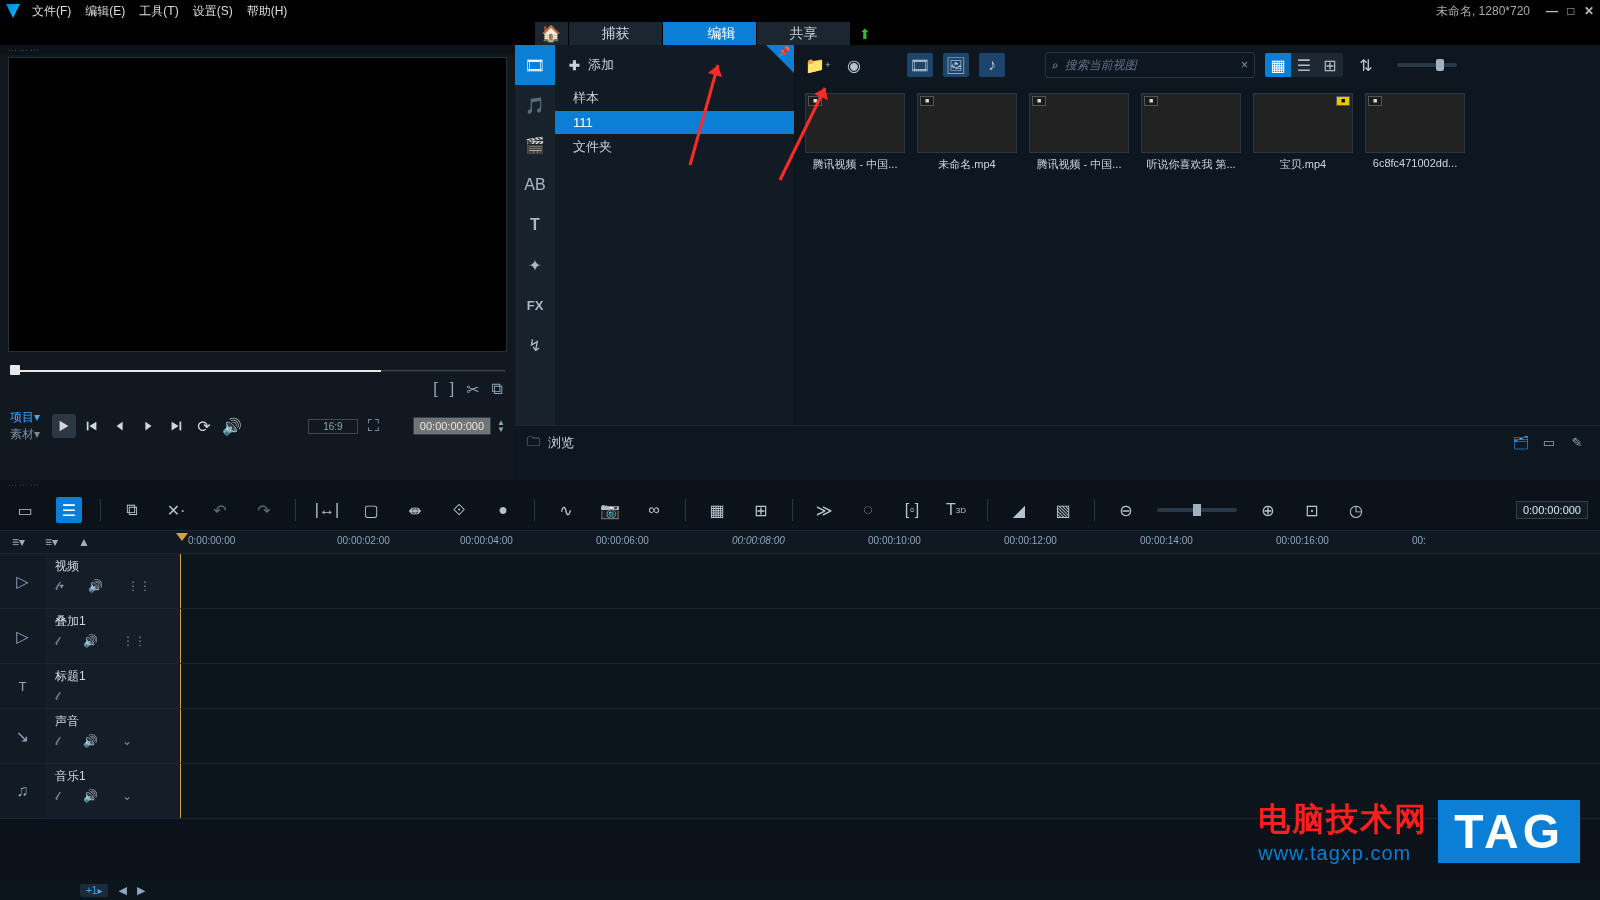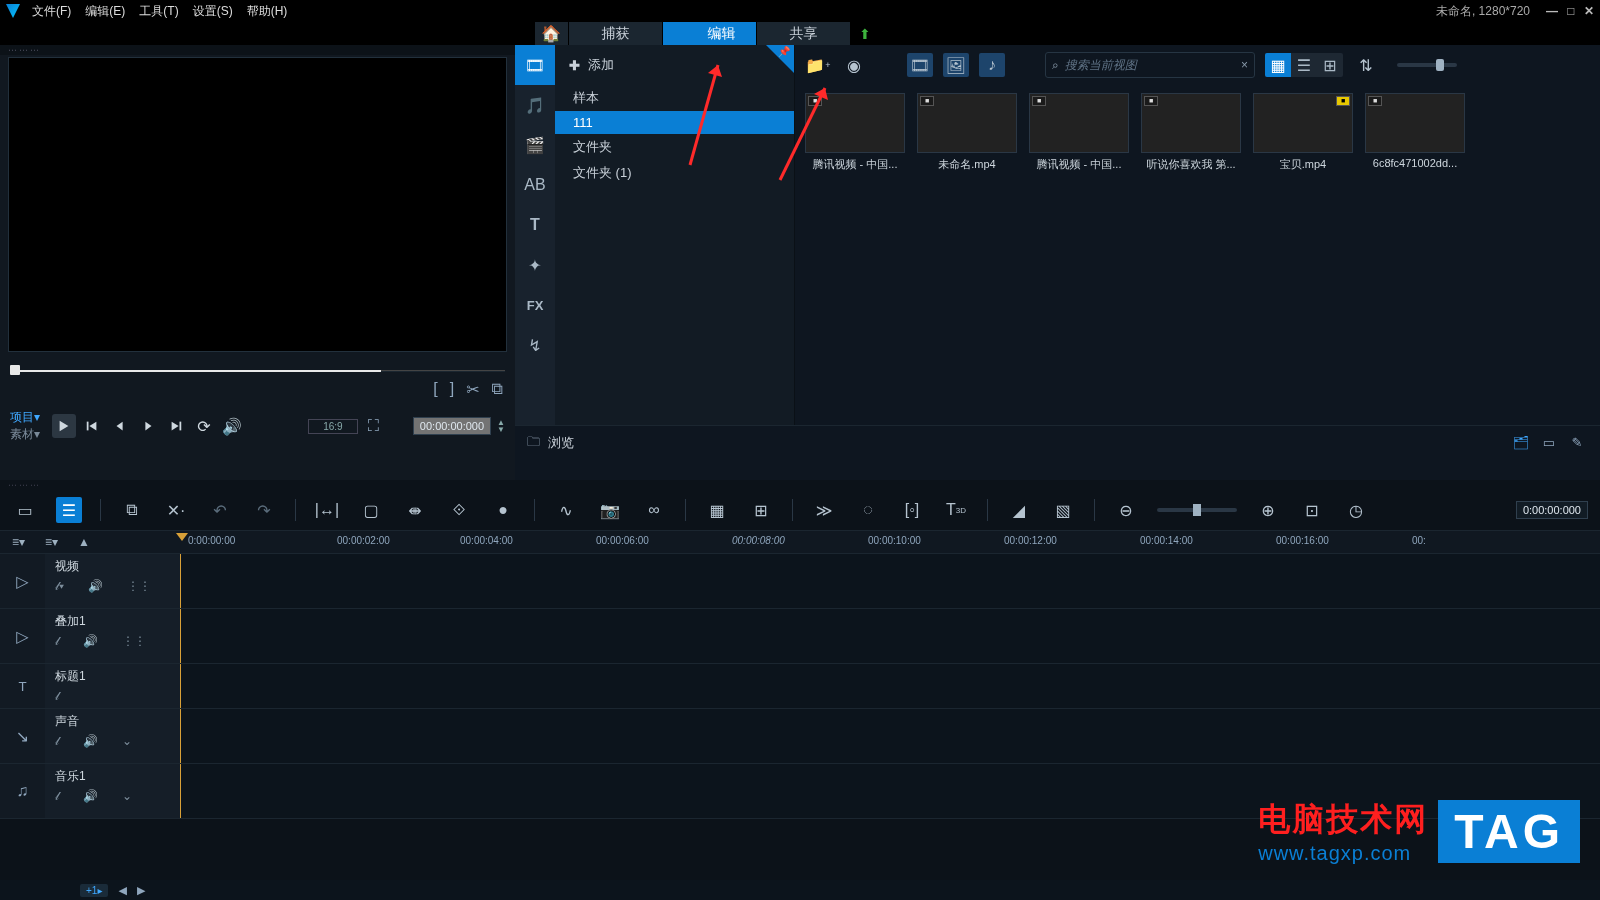--- a/index.html
+++ b/index.html
@@ -233,21 +233,20 @@
       </div>
       <div class="lib-tree">
         <div class="corner-flag"></div>
         <div class="add-row">
             <span class="plus">✚</span>
             <span>添加</span>
           </div>
         <div class="tree-item">样本</div>
         <div class="tree-item sel">111</div>
         <div class="tree-item">文件夹</div>
-        <div class="tree-item">文件夹 (1)</div>
       </div>
       <div class="lib-content">
         <div class="lib-toolbar">
           <div class="tb-ic">📁<sub style="font-size:9px;">+</sub></div>
           <div class="tb-ic">◉</div>
           <div style="width:20px;"></div>
           <div class="tb-ic btnbg">🎞</div>
           <div class="tb-ic btnbg">🖼</div>
           <div class="tb-ic btnbg">♪</div>
           <div style="width:20px;"></div>

